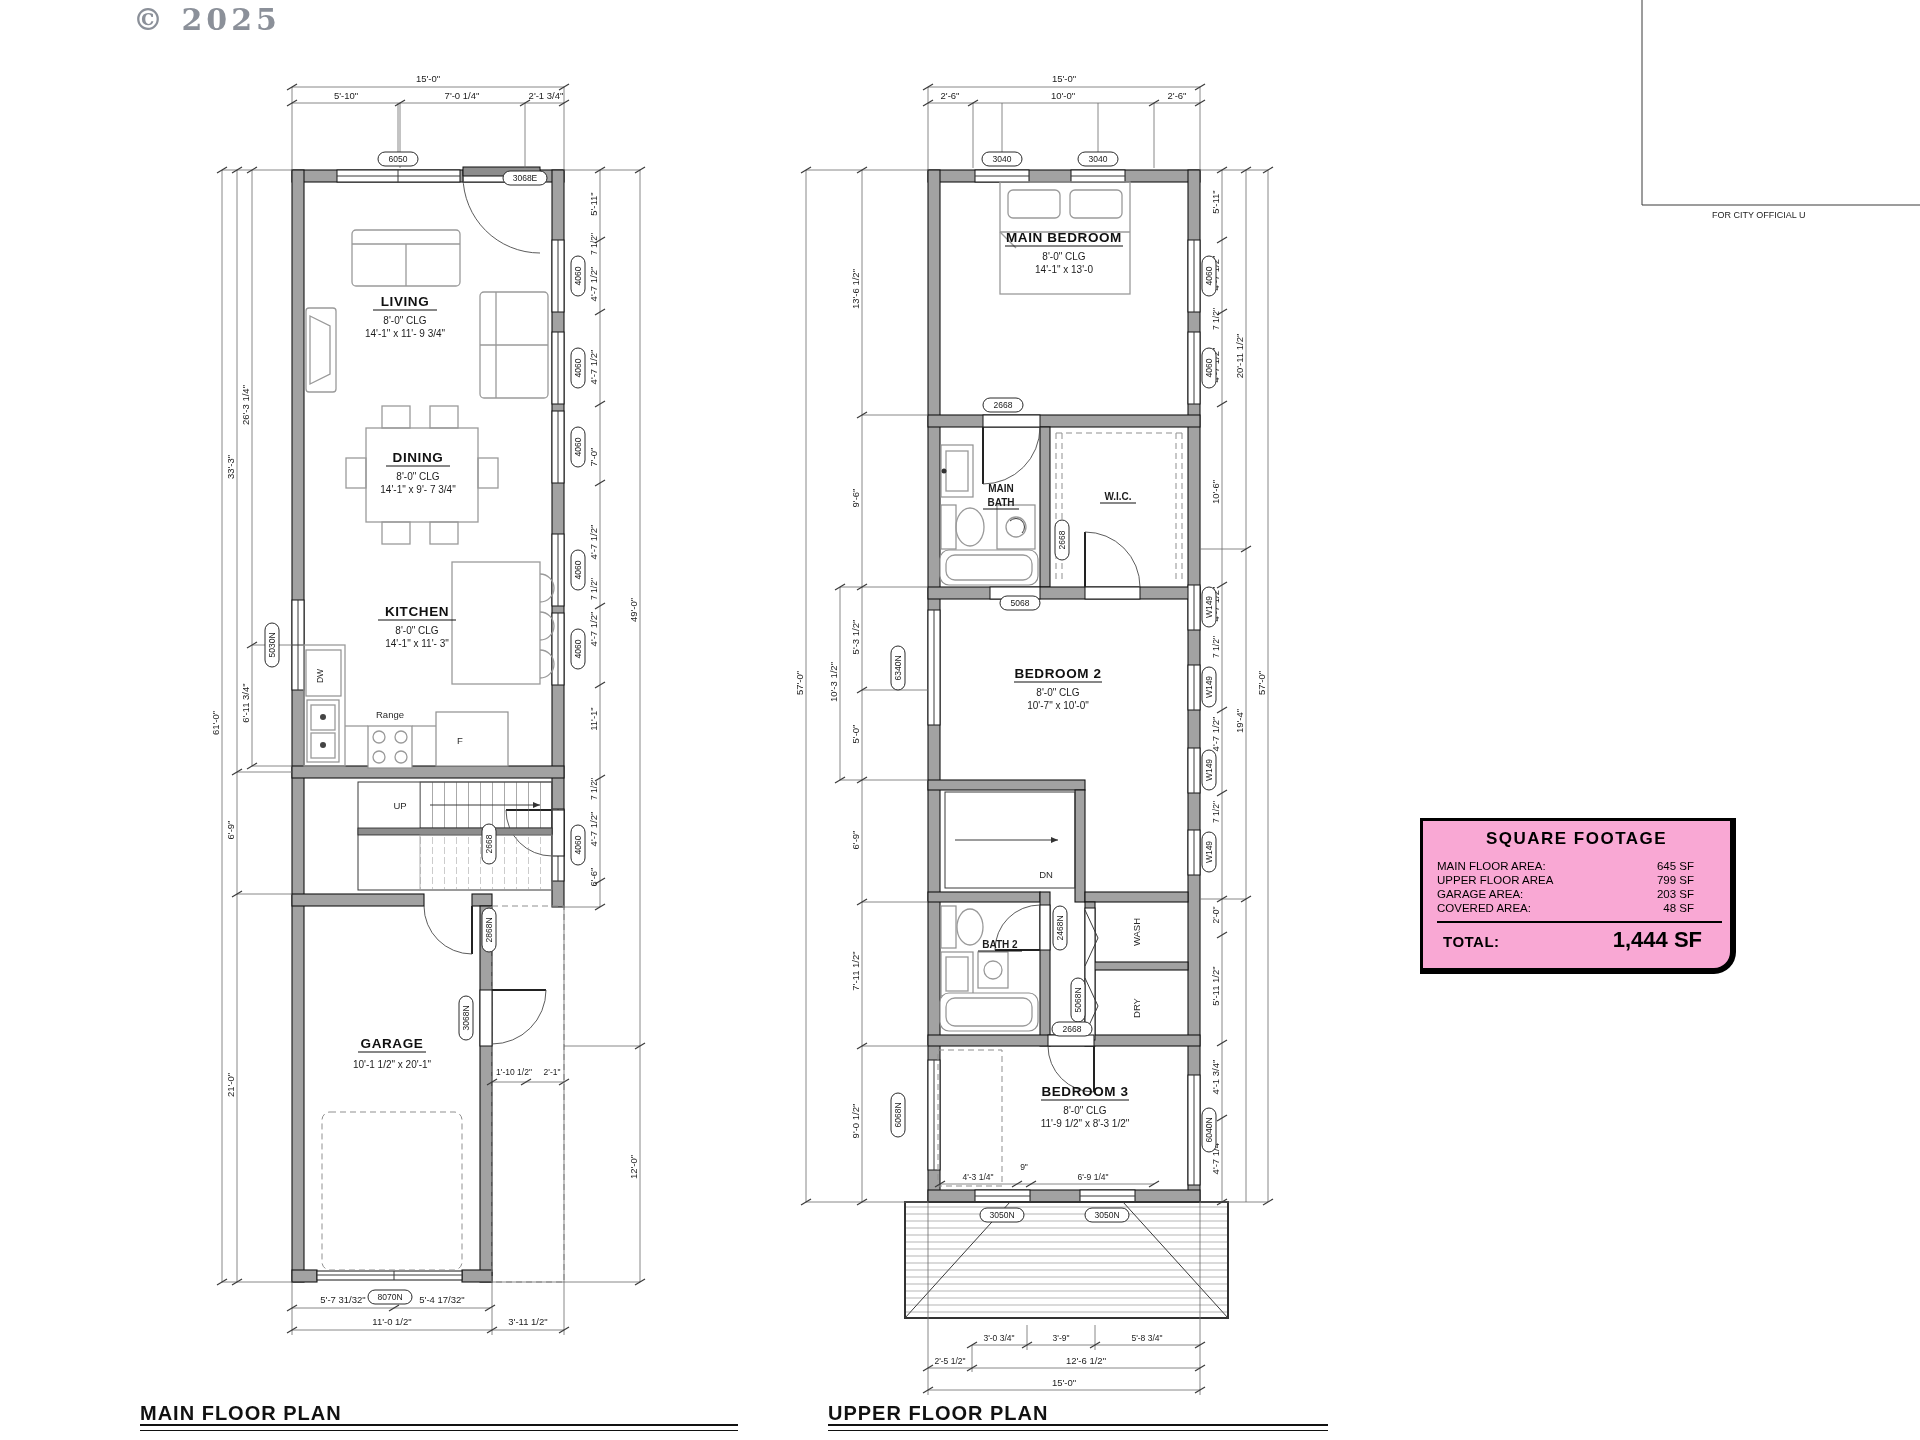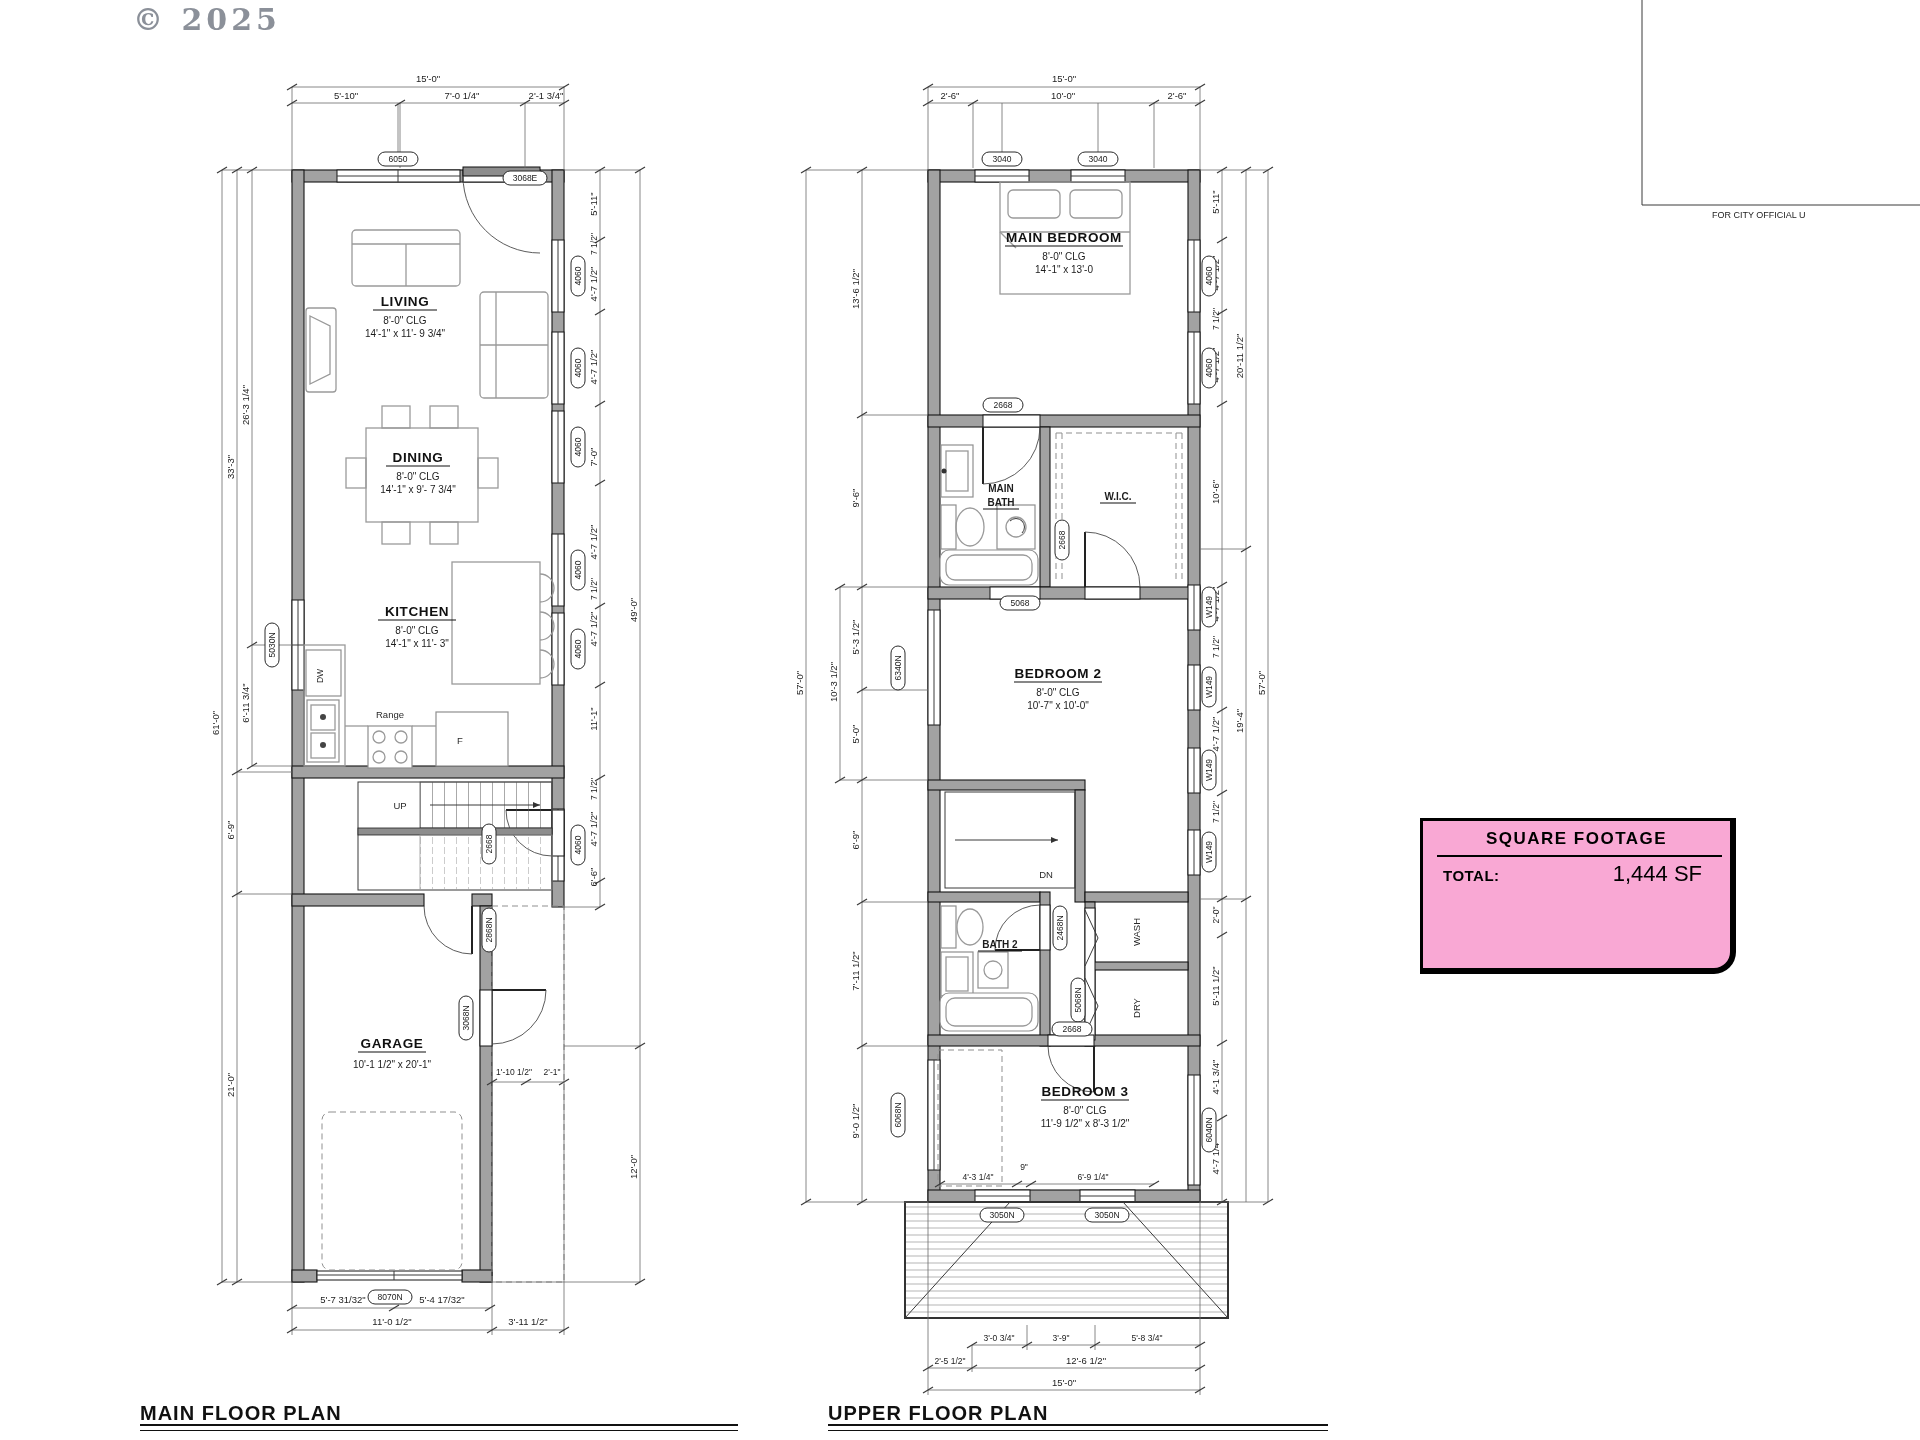--- a/index.html
+++ b/index.html
@@ -35,21 +35,21 @@
   #sqft{position:absolute;left:1420px;top:818px;width:316px;height:156px;background:#f9a8d4;
         border:3px solid #000;border-right-width:6px;border-bottom-width:6px;
         border-radius:0 0 22px 0;box-sizing:border-box;}
   #sqft .sq-title{text-align:center;font-weight:bold;font-size:17px;letter-spacing:1.5px;margin-top:8px;}
   #sqft .rows{margin:10px 14px 0 14px;font-size:11.5px;line-height:14px;}
   #sqft .row{display:flex;justify-content:space-between;}
   #sqft .row .v{padding-right:22px;}
   #sqft .total{display:flex;justify-content:space-between;align-items:baseline;
                border-top:2px solid #000;margin:6px 8px 0 14px;padding:4px 6px 0 6px;}
   #sqft .total .tl{font-weight:bold;font-size:15px;letter-spacing:0.5px;}
-  #sqft .total .tv{font-weight:normal;font-size:22px;padding-right:14px;text-align:right;}
+  #sqft .total .tv{font-weight:bold;font-size:22px;padding-right:14px;text-align:right;}
 </style>
 </head>
 <body>
 
 <div id="sheet">
 
   <div class="copyright">© 2025</div>
 
   <svg width="1920" height="1440" viewBox="0 0 1920 1440">
     <defs>
@@ -772,20 +772,38 @@
         <g>
             <rect class="tagr" x="1085" y="1208" width="44" height="14" rx="7"></rect>
           <text x="1107" y="1218" class="tagt">3050N</text>
           </g>
       </g>
     </g>
   </svg>
 
   <div id="sqft">
     <div class="sq-title">SQUARE FOOTAGE</div>
+    <div class="rows">
+      <div class="row">
+        <span>MAIN FLOOR AREA:</span>
+        <span class="v">645 SF</span>
+      </div>
+      <div class="row">
+        <span>UPPER FLOOR AREA</span>
+        <span class="v">799 SF</span>
+      </div>
+      <div class="row">
+        <span>GARAGE AREA:</span>
+        <span class="v">203 SF</span>
+      </div>
+      <div class="row">
+        <span>COVERED AREA:</span>
+        <span class="v">48 SF</span>
+      </div>
+    </div>
     <div class="total">
       <span class="tl">TOTAL:</span>
       <span class="tv">1,444 SF</span>
     </div>
   </div>
 
   <div class="plan-title" style="left:140px;top:1402px;">MAIN FLOOR PLAN</div>
   <div class="title-rule" style="left:140px;top:1424px;width:598px;"></div>
   <div class="title-rule2" style="left:140px;top:1430px;width:598px;"></div>
   <div class="plan-title" style="left:828px;top:1402px;">UPPER FLOOR PLAN</div>

